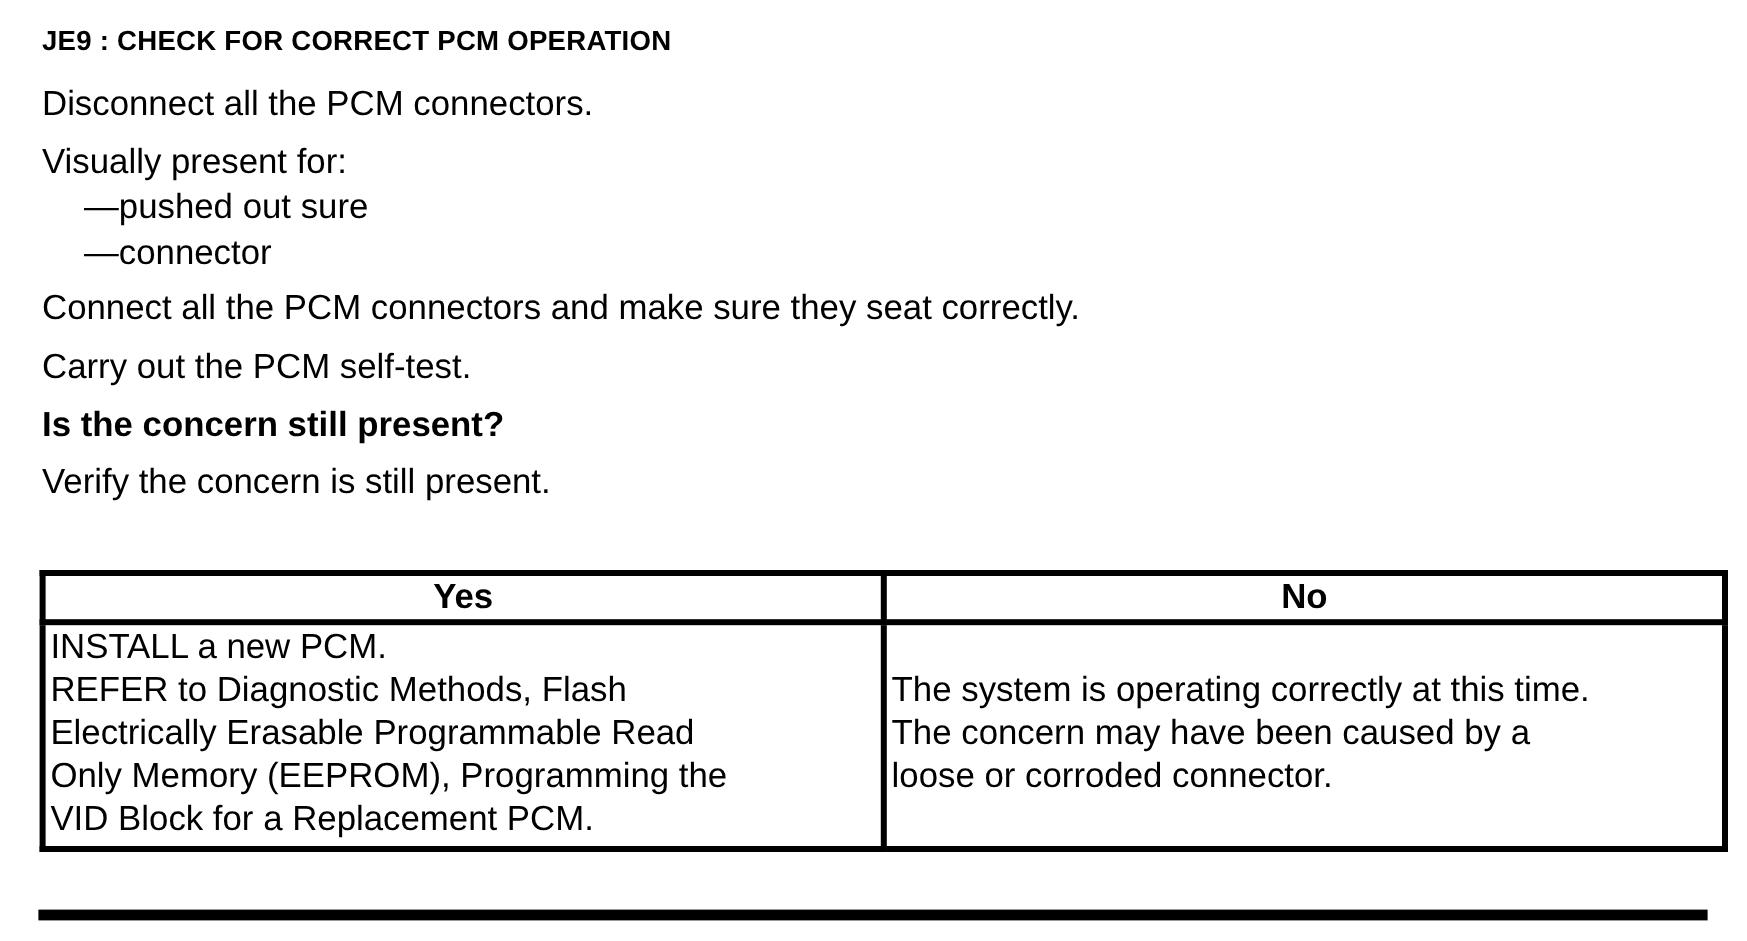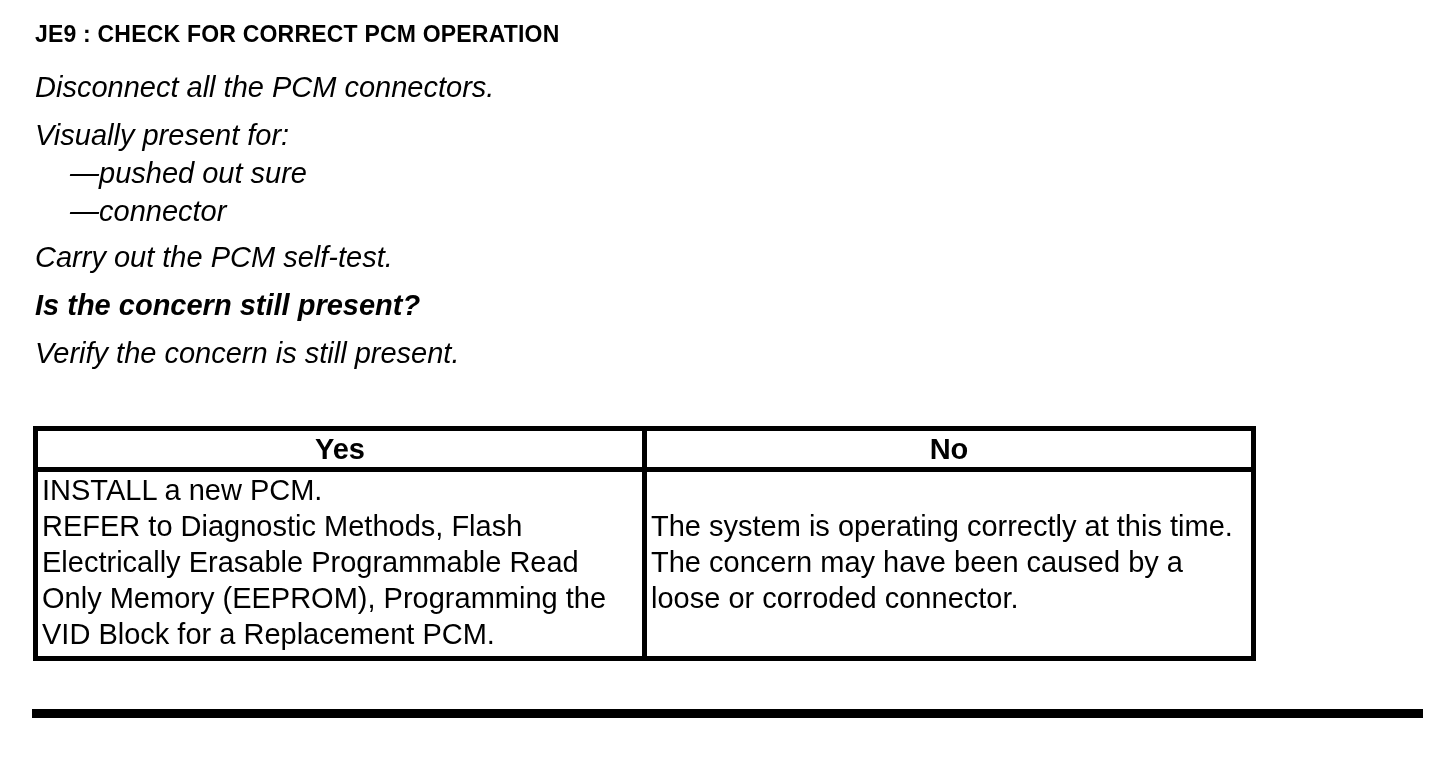--- a/index.html
+++ b/index.html
@@ -21,36 +21,35 @@
     font-size: 23px;
     font-weight: bold;
     line-height: 28px;
     margin: 0 0 20px 0;
     letter-spacing: 0.2px;
   }
   p.body {
     font-size: 29px;
     line-height: 38px;
     margin: 0 0 10px 0;
-    font-style: italic;
   }
   p.indent {
     padding-left: 35px;
   }
   p.mb0 { margin-bottom: 0; }
   p.mb8 { margin-bottom: 8px; }
   p.mb9 { margin-bottom: 9px; }
   p.mb11 { margin-bottom: 11px; }
   p.question {
     font-weight: bold;
   }
   table.decision {
     border-collapse: collapse;
     table-layout: fixed;
-    width: 1223px;
+    width: 1407px;
     margin: 54px 0 0 -2px;
   }
   table.decision th,
   table.decision td {
     border: 5px solid #000000;
     font-size: 29px;
   }
   table.decision th {
     font-weight: bold;
     text-align: center;
@@ -83,20 +82,21 @@
   <h1 class="title">JE9 : CHECK FOR CORRECT PCM OPERATION</h1>
 
   <p class="body">Disconnect all the PCM connectors.</p>
 
   <p class="body mb0">Visually present for:</p>
 
   <p class="body indent mb0">—pushed out sure</p>
 
   <p class="body indent mb8">—connector</p>
 
+  <p class="body mb11">Connect all the PCM connectors and make sure they seat correctly.</p>
 
   <p class="body">Carry out the PCM self-test.</p>
 
   <p class="body question">Is the concern still present?</p>
 
   <p class="body mb9">Verify the concern is still present.</p>
 
   <table class="decision">
     <thead>
       <tr>

